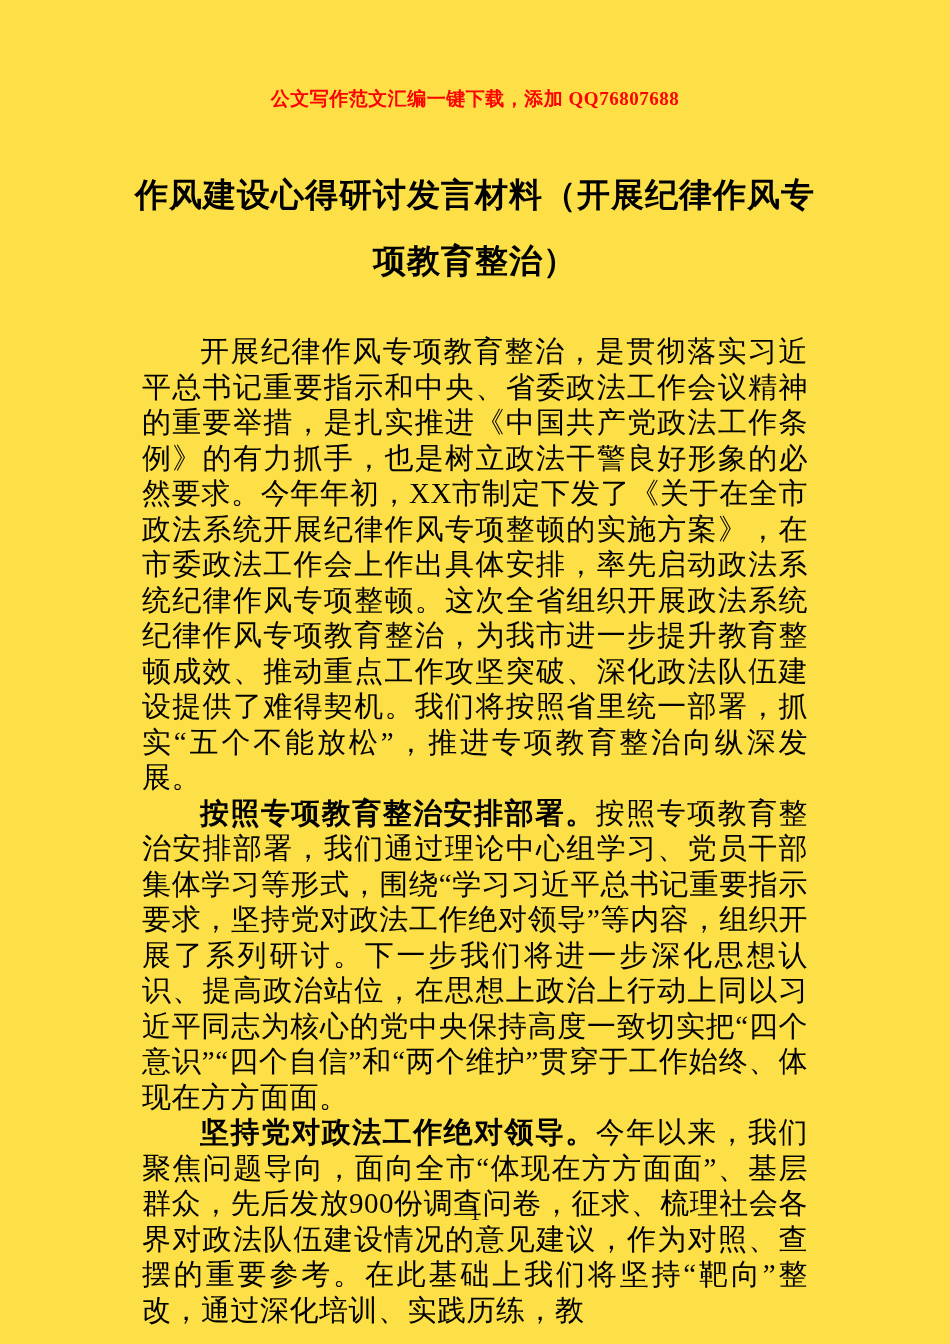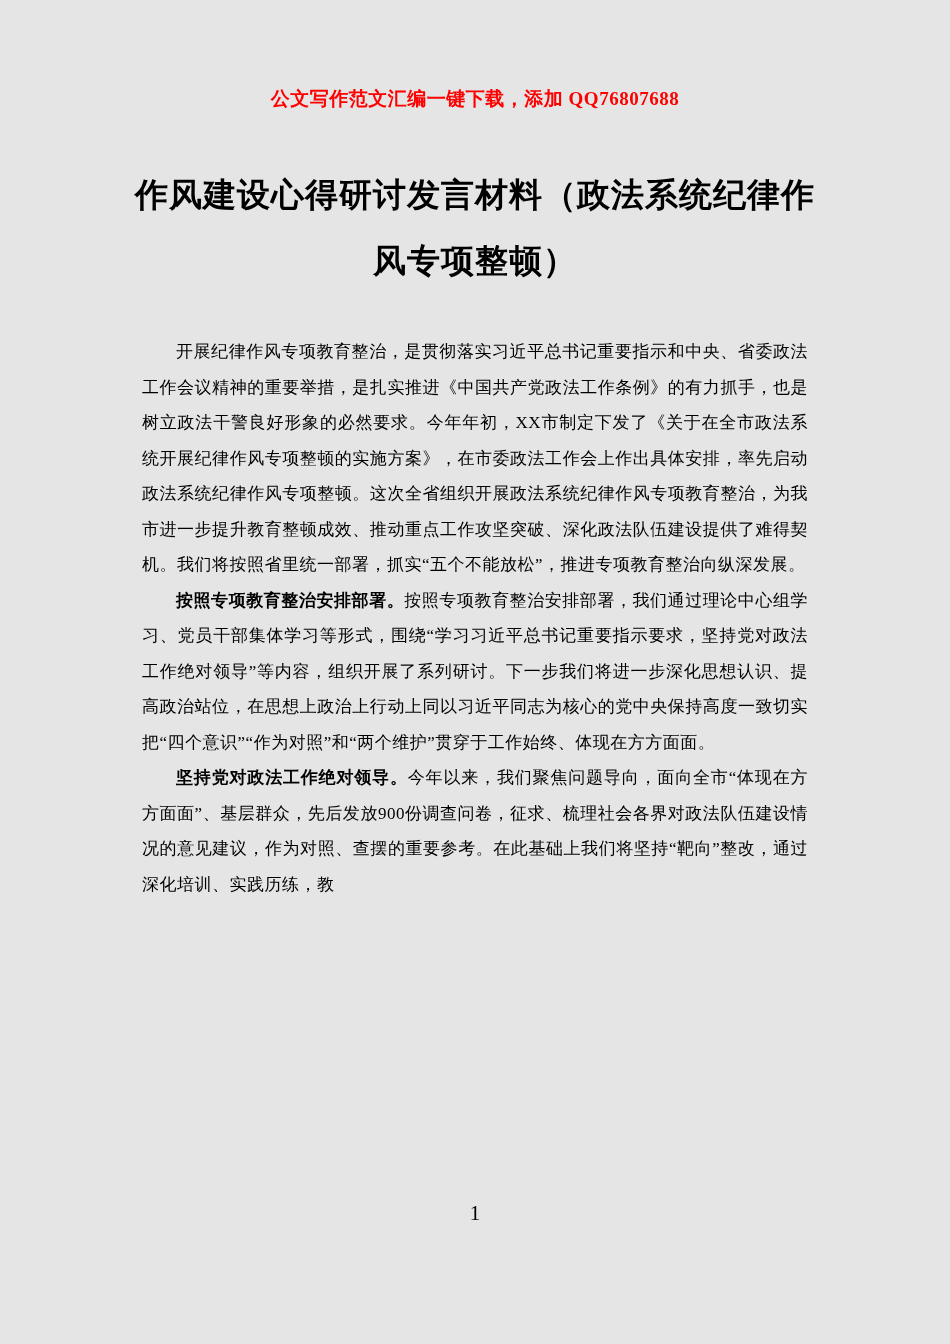--- a/index.html
+++ b/index.html
@@ -6,21 +6,21 @@
   html, body {
     margin: 0;
     padding: 0;
     background: #ffffff;
   }
   .page {
     position: relative;
     width: 950px;
     height: 1344px;
     margin: 0 auto;
-    background: #e5e5e5;
+    background: #fde047;
     overflow: hidden;
     font-family: "Liberation Serif", "DejaVu Serif", serif;
     color: #000000;
   }
   .notice {
     padding-top: 86px;
     text-align: center;
     color: #fe0000;
     font-size: 19px;
     font-weight: 600;
@@ -29,21 +29,21 @@
   .doc-title {
     margin: 50px 125px 40px 125px;
     font-size: 33px;
     font-weight: 700;
     line-height: 2.0;
     text-align: center;
     letter-spacing: 1px;
   }
   .doc-body {
     margin: 0 142px;
-    font-size: 17px;
+    font-size: 29px;
     line-height: 35.5px;
     text-align: justify;
     letter-spacing: 0.5px;
   }
   .doc-body p {
     margin: 0;
     text-indent: 2em;
   }
   .doc-body strong {
     font-weight: 700;
@@ -58,27 +58,27 @@
     color: #000000;
   }
 </style>
 </head>
 <body>
 
 <div class="page">
 
   <div class="notice">公文写作范文汇编一键下载，添加 QQ76807688</div>
 
-  <h1 class="doc-title">作风建设心得研讨发言材料（政法系统纪律作风专项整顿）</h1>
+  <h1 class="doc-title">作风建设心得研讨发言材料（开展纪律作风专项教育整治）</h1>
 
   <div class="doc-body">
 
     <p><span>开展纪律作风专项教育整治，是贯彻落实习近平总书记重要指示和中央、省委政法工作会议精神的重要举措，是扎实推进《中国共产党政法工作条例》的有力抓手，也是树立政法干警良好形象的必然要求。今年年初，XX市制定下发了《关于在全市政法系统开展纪律作风专项整顿的实施方案》，在市委政法工作会上作出具体安排，率先启动政法系统纪律作风专项整顿。这次全省组织开展政法系统纪律作风专项教育整治，为我市进一步提升教育整顿成效、推动重点工作攻坚突破、深化政法队伍建设提供了难得契机。我们将按照省里统一部署，抓实“五个不能放松”，推进专项教育整治向纵深发展。</span></p>
 
-    <p><strong>按照专项教育整治安排部署。</strong><span>按照专项教育整治安排部署，我们通过理论中心组学习、党员干部集体学习等形式，围绕“学习习近平总书记重要指示要求，坚持党对政法工作绝对领导”等内容，组织开展了系列研讨。下一步我们将进一步深化思想认识、提高政治站位，在思想上政治上行动上同以习近平同志为核心的党中央保持高度一致切实把“四个意识”“作为对照”和“两个维护”贯穿于工作始终、体现在方方面面。</span></p>
+    <p><strong>按照专项教育整治安排部署。</strong><span>按照专项教育整治安排部署，我们通过理论中心组学习、党员干部集体学习等形式，围绕“学习习近平总书记重要指示要求，坚持党对政法工作绝对领导”等内容，组织开展了系列研讨。下一步我们将进一步深化思想认识、提高政治站位，在思想上政治上行动上同以习近平同志为核心的党中央保持高度一致切实把“四个意识”“四个自信”和“两个维护”贯穿于工作始终、体现在方方面面。</span></p>
 
     <p><strong>坚持党对政法工作绝对领导。</strong><span>今年以来，我们聚焦问题导向，面向全市“体现在方方面面”、基层群众，先后发放900份调查问卷，征求、梳理社会各界对政法队伍建设情况的意见建议，作为对照、查摆的重要参考。在此基础上我们将坚持“靶向”整改，通过深化培训、实践历练，教</span></p>
 
   </div>
 
   <div class="page-number">1</div>
 
 </div>
 
 </body></html>

